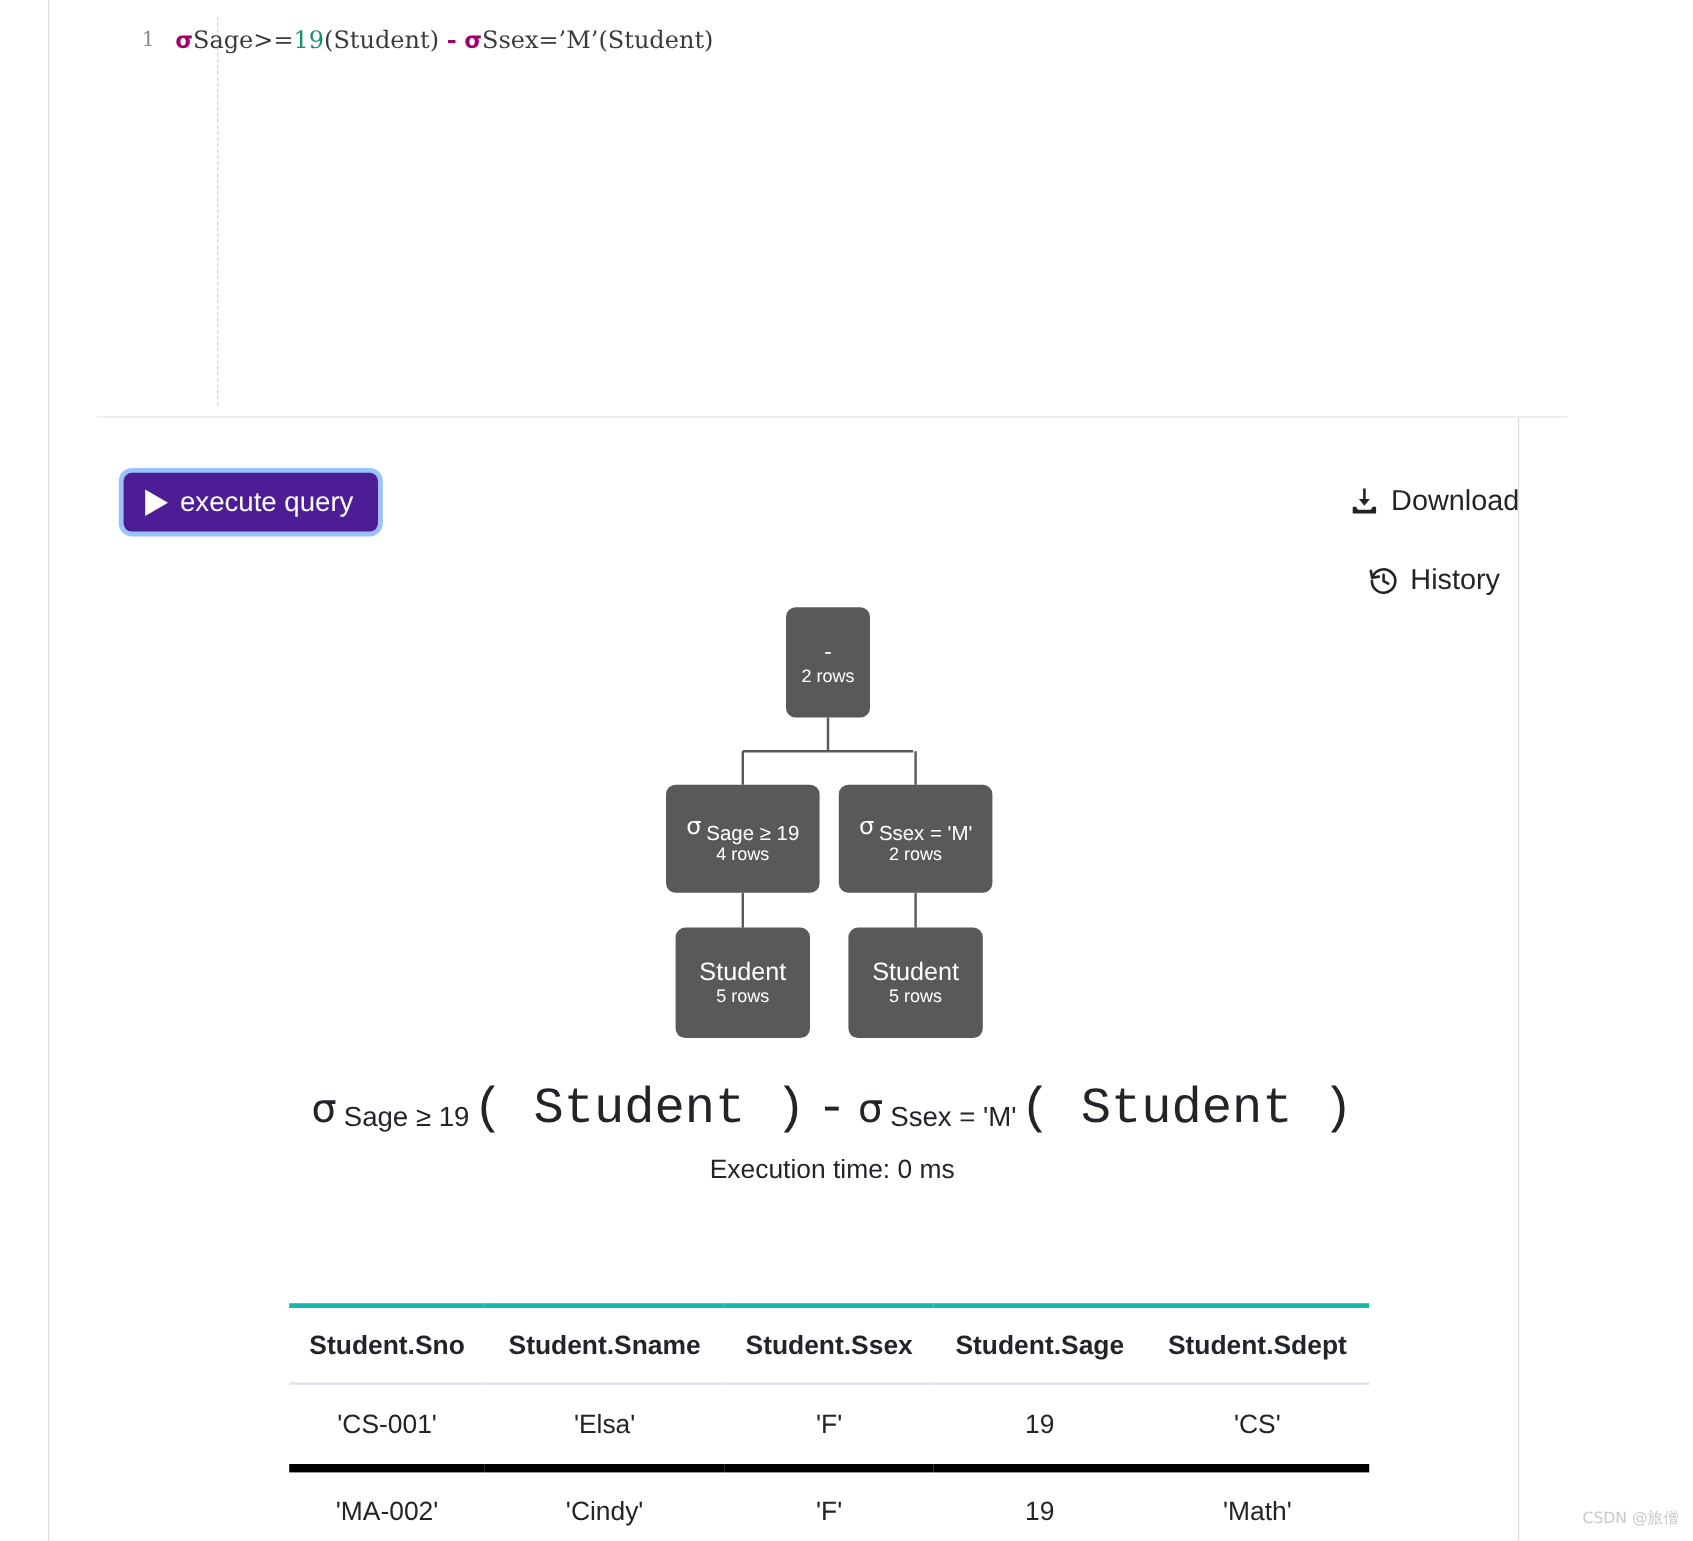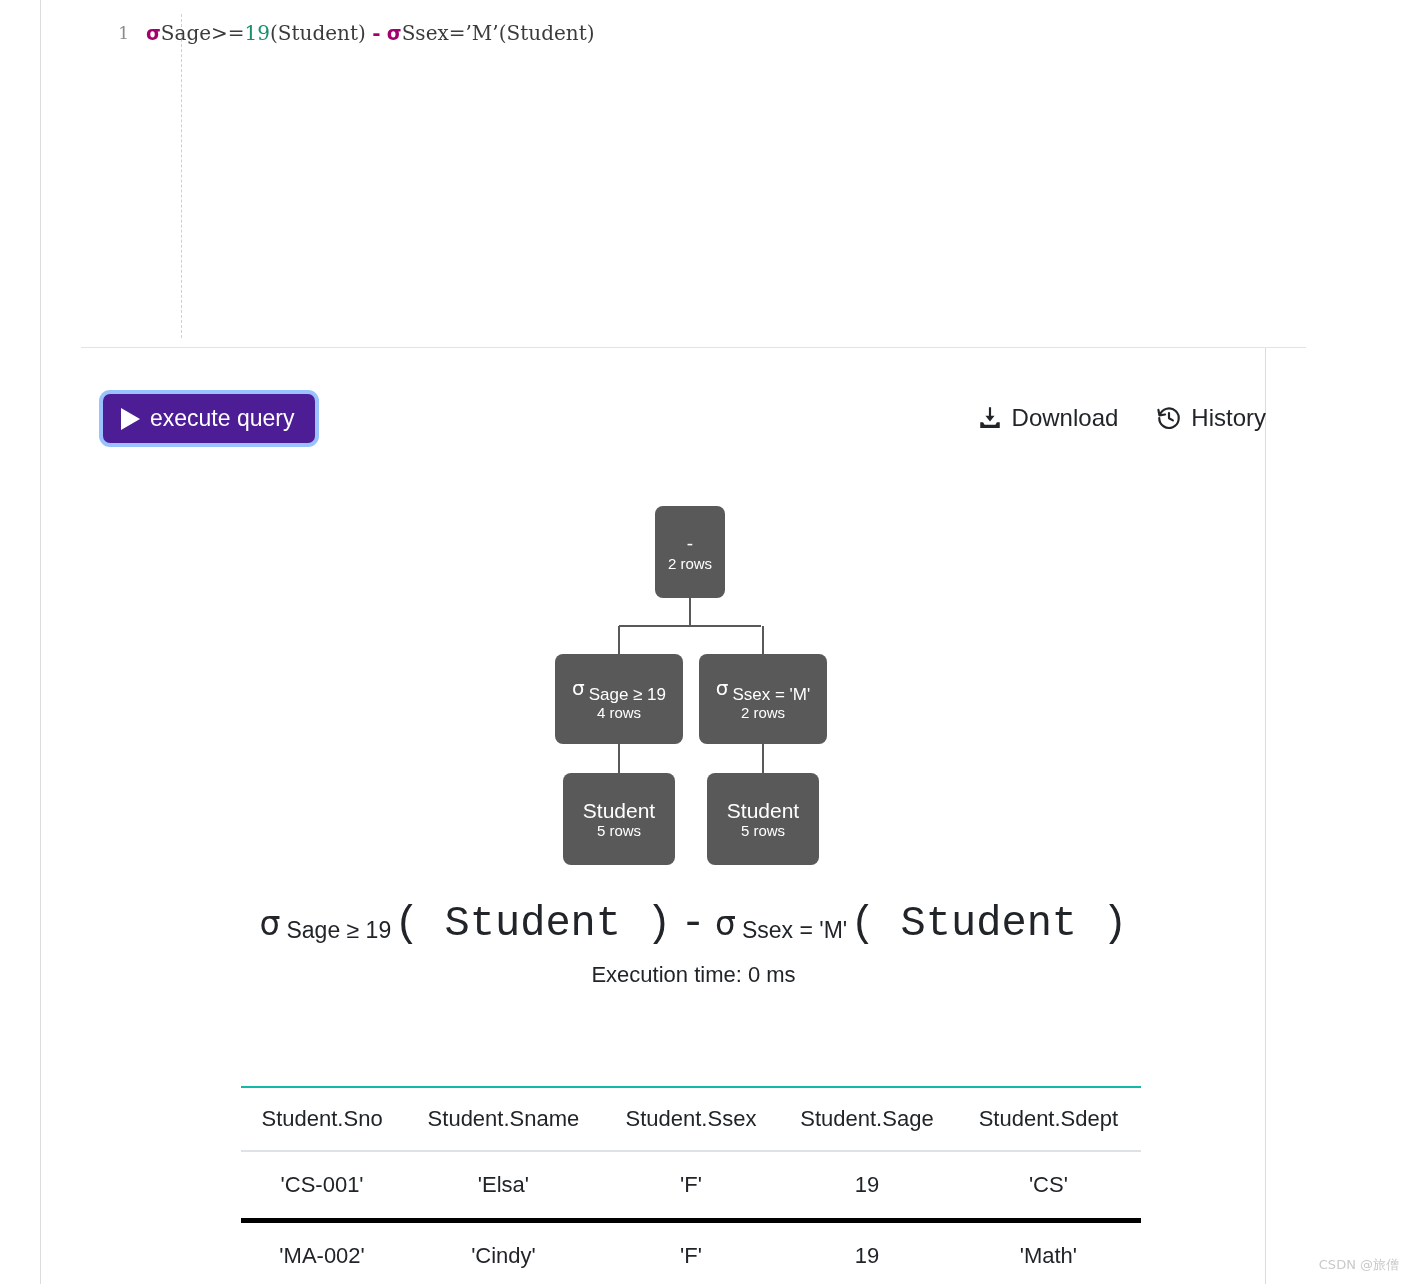--- a/index.html
+++ b/index.html
@@ -119,20 +119,21 @@
     border-bottom: 11px solid transparent;
     display: inline-block;
   }
   .right-actions {
     position: absolute;
     right: 40px;
     top: 56px;
     display: flex;
     align-items: center;
     gap: 38px;
+    flex-direction: column;
   }
   .action-link {
     display: inline-flex;
     align-items: center;
     gap: 9px;
     color: #212529;
     font-size: 24px;
     text-decoration: none;
     cursor: pointer;
   }
@@ -222,33 +223,33 @@
   
   .result-table {
     position: absolute;
     left: 200px;
     top: 1086px;
     width: 900px;
     border-collapse: collapse;
     font-size: 22px;
   }
   .result-table thead th {
-    font-weight: normal;
+    font-weight: bold;
     font-size: 22px;
     padding: 18px 4px 18px 4px;
     text-align: center;
-    border-top: 2px solid #14b8a6;
+    border-top: 4px solid #14b8a6;
     border-bottom: 2px solid #dee2e6;
     color: #212529;
     white-space: nowrap;
   }
   .result-table tbody td {
     padding: 20px 4px;
     text-align: center;
-    border-bottom: 5px solid #000000;
+    border-bottom: 7px solid #000000;
     color: #212529;
     white-space: nowrap;
   }
   .result-table tbody tr:last-child td { border-bottom: none; }
 
   
   .watermark {
     position: absolute;
     right: 12px;
     bottom: 10px;

